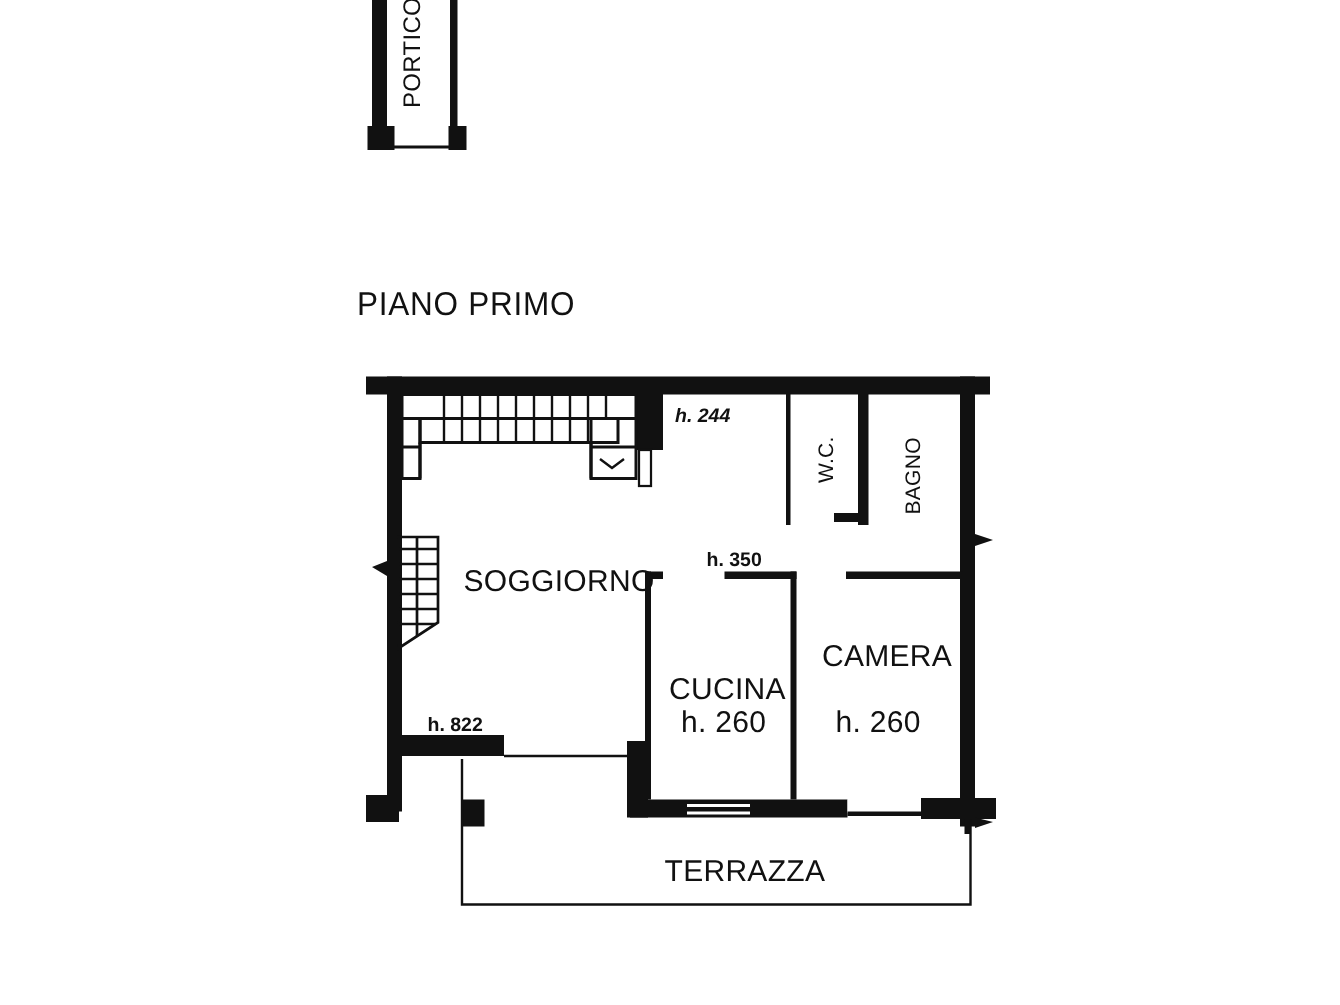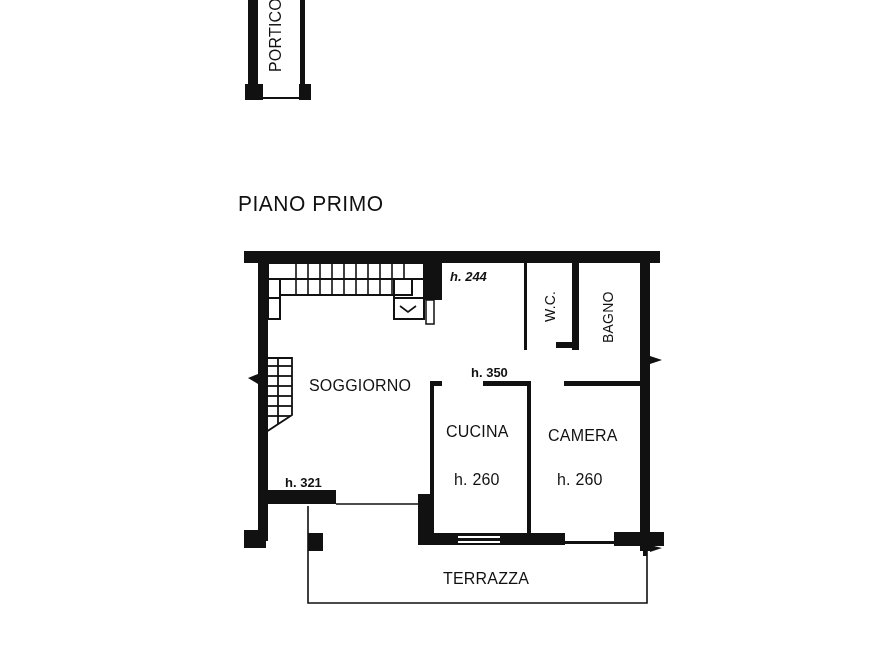--- a/index.html
+++ b/index.html
@@ -3,21 +3,21 @@
   <meta charset="utf-8">
   <style>
     html, body { margin: 0; padding: 0; background: #ffffff; }
     body { width: 893px; height: 670px; position: relative; overflow: hidden;
            font-family: "Liberation Sans", "DejaVu Sans", sans-serif; color: #111; }
     #plan { position: absolute; left: 0; top: 0; width: 893px; height: 670px; }
     .lbl { position: absolute; font-family: "Liberation Sans", "DejaVu Sans", sans-serif;
            font-weight: bold; color: #111; white-space: nowrap; line-height: 1; }
     .lbl-title { font-size: 21px; letter-spacing: 0.5px; font-weight: normal;
                  transform: scaleY(1.05); }
-    .lbl-room { font-size: 16px; font-weight: normal; letter-spacing: 0.2px; }
+    .lbl-room { font-size: 20px; font-weight: normal; letter-spacing: 0.2px; }
     .lbl-h { font-size: 13px; font-weight: bold; }
     .vert { transform-origin: left top; transform: rotate(-90deg); }
   </style>
 </head>
 <body>
 
 <svg id="plan" viewBox="0 0 893 670" xmlns="http://www.w3.org/2000/svg">
   <g fill="#111" stroke="none">
 
     <g>
@@ -121,25 +121,25 @@
     <rect x="643" y="546" width="4" height="10"></rect>
   </g>
 </svg>
 
 <div class="lbl lbl-room vert" style="left:268px; top:72px; font-size:16px;">PORTICO</div>
 
 <div class="lbl lbl-title" style="left:238px; top:193px;">PIANO PRIMO</div>
 
 <div class="lbl lbl-h" style="left:450px; top:270px;font-style:italic;">h. 244</div>
 <div class="lbl lbl-h" style="left:471px; top:366px;">h. 350</div>
-<div class="lbl lbl-h" style="left:285px; top:476px;">h. 321</div>
+<div class="lbl lbl-h" style="left:285px; top:476px;">h. 822</div>
 
 <div class="lbl lbl-room" style="left:309px; top:378px;">SOGGIORNO</div>
 
-<div class="lbl lbl-room" style="left:446px; top:424px;">CUCINA</div>
+<div class="lbl lbl-room" style="left:446px; top:450px;">CUCINA</div>
 <div class="lbl lbl-room" style="left:454px; top:472px;">h. 260</div>
 
 <div class="lbl lbl-room" style="left:548px; top:428px;">CAMERA</div>
 <div class="lbl lbl-room" style="left:557px; top:472px;">h. 260</div>
 
 <div class="lbl lbl-room vert" style="left:543px; top:322px; font-size:14px;">W.C.</div>
 <div class="lbl lbl-room vert" style="left:601px; top:343px; font-size:14px;">BAGNO</div>
 
 <div class="lbl lbl-room" style="left:443px; top:571px;text-align:right;">TERRAZZA</div>
 

